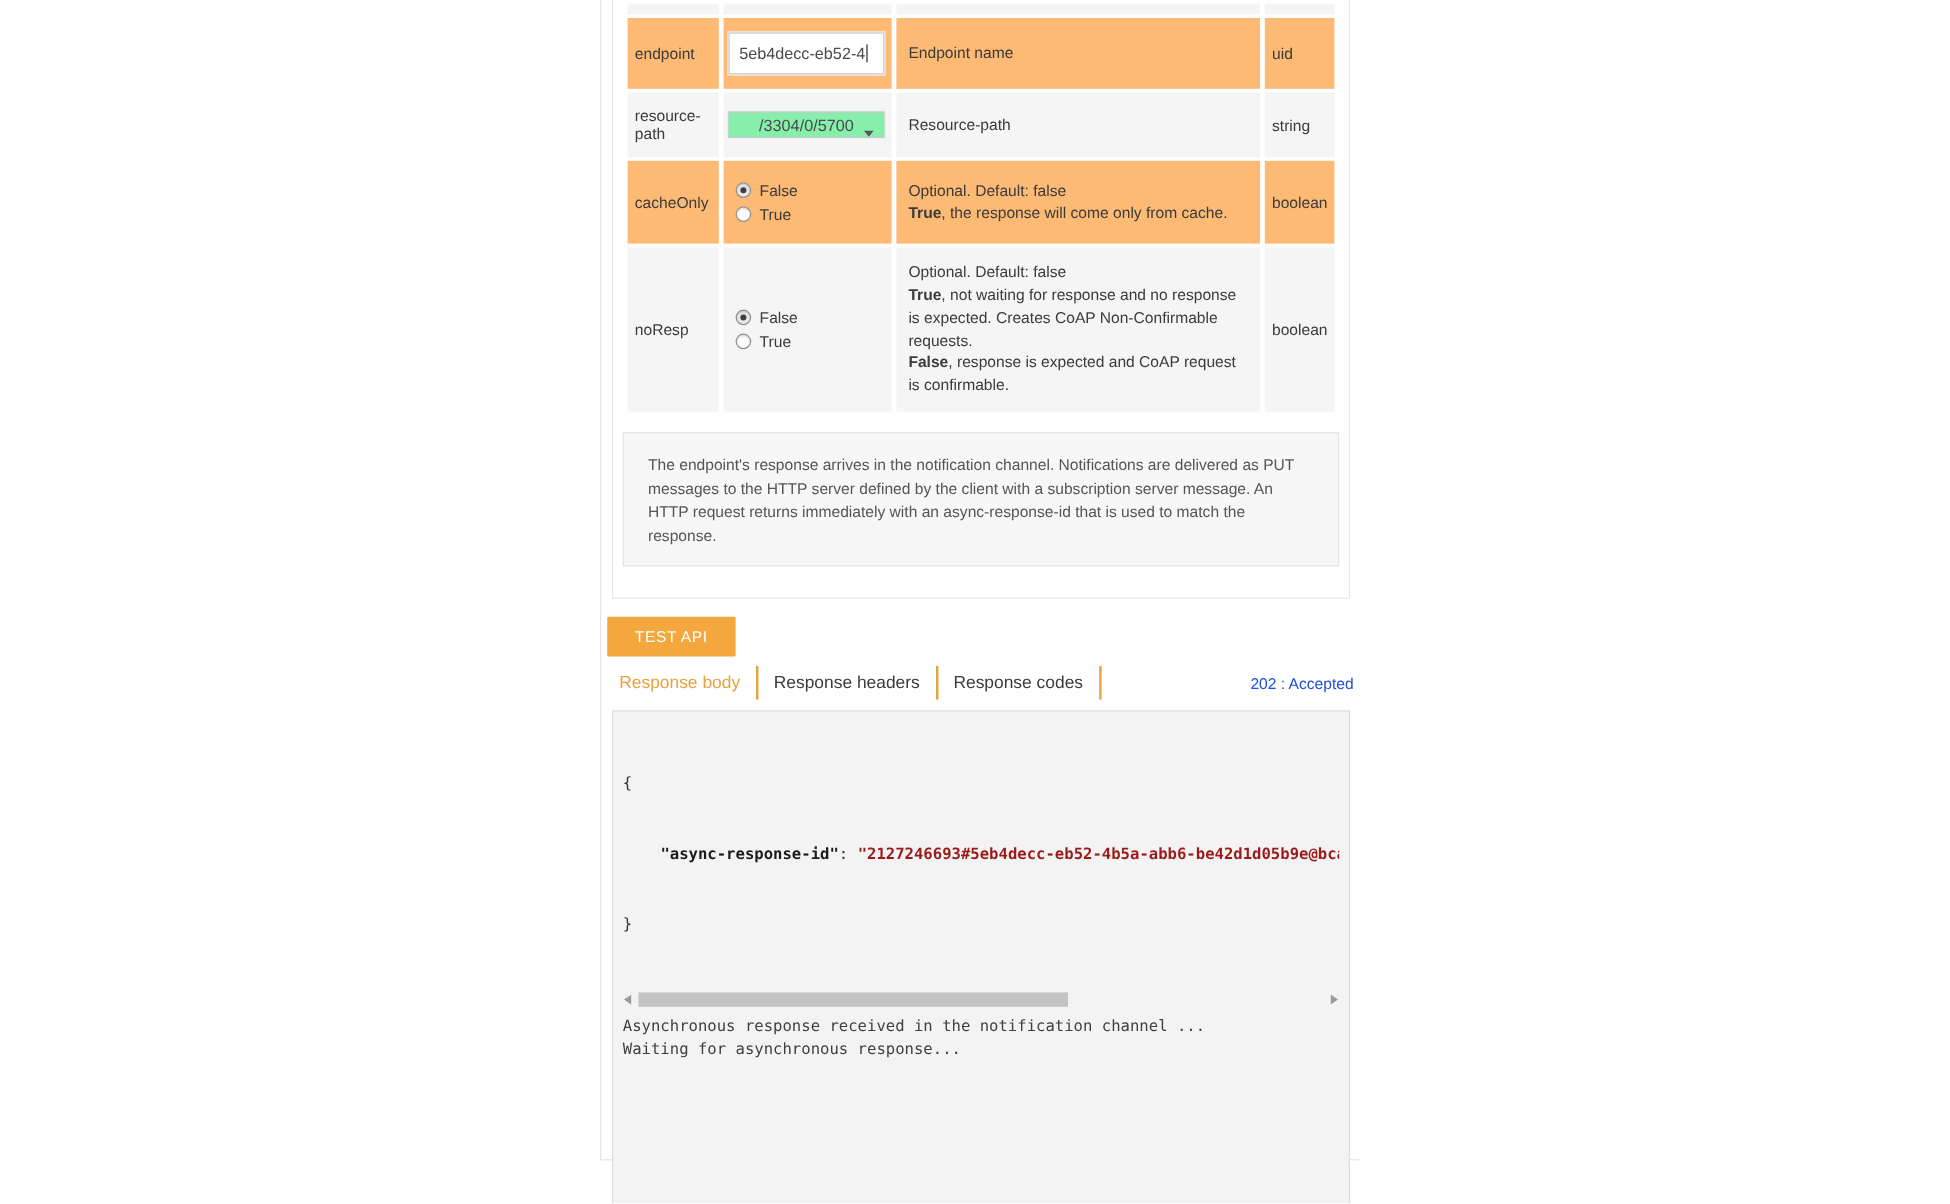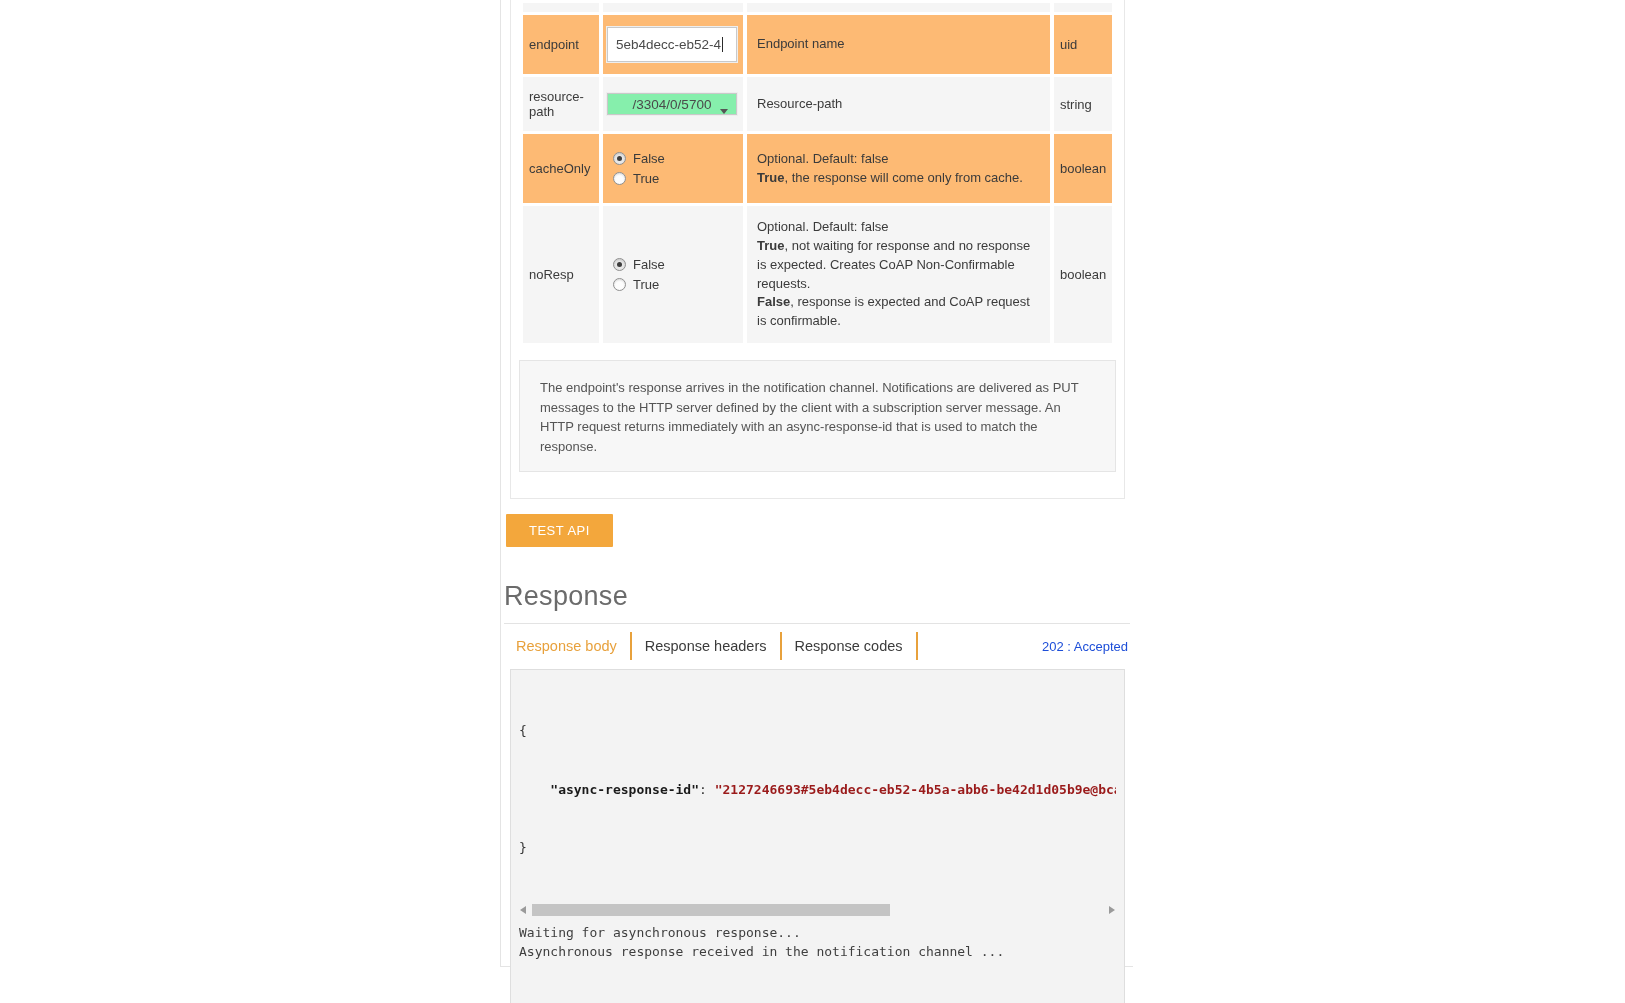--- a/index.html
+++ b/index.html
@@ -197,21 +197,20 @@
 
       <div class="note-box">
         <div class="note-body">The endpoint's response arrives in the notification channel. Notifications are delivered as PUT messages to the HTTP server defined by the client with a subscription server message. An HTTP request returns immediately with an async-response-id that is used to match the response.</div>
       </div>
     </div>
 
     
     <button class="test-api-btn">TEST API</button>
 
     
-    <h2 class="response-heading">Response</h2>
 
     <div class="tabs-row">
       <div class="tab active">Response body</div>
       <div class="tab-sep"></div>
       <div class="tab">Response headers</div>
       <div class="tab-sep"></div>
       <div class="tab">Response codes</div>
       <div class="tab-sep"></div>
       <div class="tabs-spacer"></div>
       <div class="status-code">202 : Accepted</div>
@@ -224,22 +223,22 @@
         <div class="code-line">    <span class="json-key">"async-response-id"</span><span class="json-punct">: </span><span class="json-str">"2127246693#5eb4decc-eb52-4b5a-abb6-be42d1d05b9e@bcacf271-2cca-4036</span></div>
         <div class="code-line"><span class="json-punct">}</span></div>
       </div>
 
       <div class="hscroll">
         <div class="hs-arrow left"></div>
         <div class="hs-thumb t1"></div>
         <div class="hs-arrow right"></div>
       </div>
 
+      <div class="plain-line">Asynchronous response received in the notification channel ...</div>
       <div class="plain-line">Waiting for asynchronous response...</div>
-      <div class="plain-line">Asynchronous response received in the notification channel ...</div>
 
       <div class="code-block" style="margin-top:7px;">
         
         
         
         
         
         
         
       </div>

